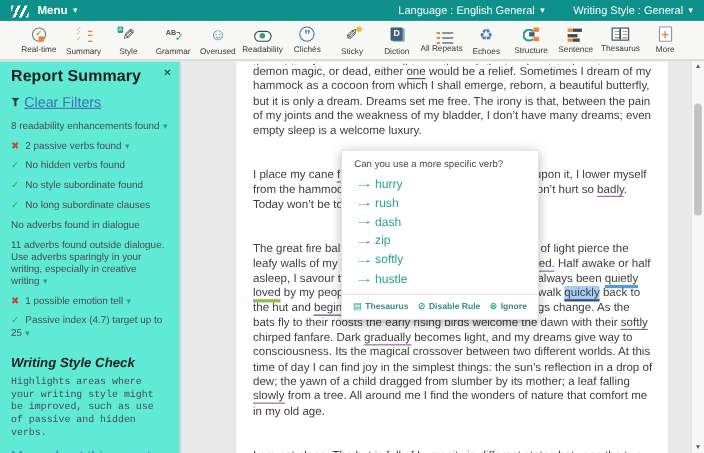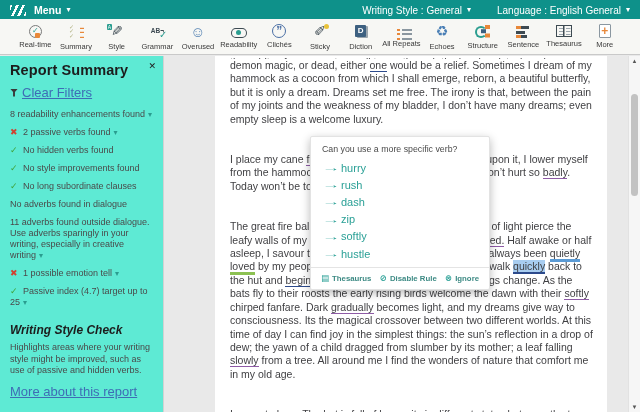--- a/index.html
+++ b/index.html
@@ -75,21 +75,21 @@
   .funnel{width:8px;height:8px;background:#3a3a3a;
           clip-path:polygon(0 0,100% 0,62% 45%,62% 100%,38% 100%,38% 45%);}
   .link{color:#3e6db5;text-decoration:underline;font-size:13px;cursor:default;}
   .srow{font-size:9px;color:#4a4a4a;margin:7px 0;line-height:11px;}
   .sic{display:inline-block;width:13px;font-weight:bold;font-size:9px;}
   .sic.pass{color:#3fa33a;} .sic.pass::before{content:"✓";}
   .sic.fail{color:#cf4232;} .sic.fail::before{content:"✖";}
   .caret{color:#2a9d8f;font-size:8px;margin-left:3px;}
   .caret::before{content:"▾";}
   .wsc-title{font-size:12px;font-weight:bold;color:#1c1c1c;margin-top:15px;font-style:italic;}
-  .wsc-body{font-size:9px;color:#4a4a4a;line-height:11.5px;margin-top:5px;}
+  .wsc-body{font-size:9px;color:#4a4a4a;line-height:11.5px;margin-top:5px;font-family:Liberation Mono, monospace;}
   .more-link{display:inline-block;margin-top:7px;}
 
   
   .editor{position:absolute;top:56px;left:215px;width:392px;bottom:0;background:#fff;
           box-sizing:border-box;padding:0 14px 0 15px;font-size:10.5px;line-height:13.4px;
           color:#3f3f42;overflow:hidden;}
   .sliver{height:3px;overflow:hidden;}
   .sliver span{display:inline-block;margin-top:-10px;}
   .editor p{margin:0 0 27px 0;}
   .u-navy{border-bottom:1.6px solid #2c4a8c;}
@@ -127,25 +127,25 @@
 <div class="app">
 
   <header class="topbar">
     <span class="logo"></span>
     <span class="menu-btn">
       <span>Menu</span>
       <span class="chev"></span>
     </span>
     <span class="tb-right">
       <span class="tb-sel">
-        <span>Writing Style : General</span>
+        <span>Language : English General</span>
         <span class="chev"></span>
       </span>
       <span class="tb-sel">
-        <span>Language : English General</span>
+        <span>Writing Style : General</span>
         <span class="chev"></span>
       </span>
     </span>
   </header>
 
   <nav class="toolbar">
     <div class="titem">
         <span class="ticon i0"></span>
         <span class="tlabel">Real-time</span>
       </div>
@@ -211,21 +211,21 @@
     <span class="sb-close"></span>
     <div class="sb-title">Report Summary</div>
     <div class="clear-filters">
       <span class="funnel"></span>
       <span class="link">Clear Filters</span>
     </div>
 
     <div class="srow"><span>8 readability enhancements found</span><span class="caret"></span></div>
     <div class="srow"><span class="sic fail"></span><span>2 passive verbs found</span><span class="caret"></span></div>
     <div class="srow"><span class="sic pass"></span><span>No hidden verbs found</span></div>
-    <div class="srow"><span class="sic pass"></span><span>No style improvements found</span></div>
+    <div class="srow"><span class="sic pass"></span><span>No style subordinate found</span></div>
     <div class="srow"><span class="sic pass"></span><span>No long subordinate clauses</span></div>
     <div class="srow"><span>No adverbs found in dialogue</span></div>
     <div class="srow"><span>11 adverbs found outside dialogue. Use adverbs sparingly in your writing, especially in creative writing</span><span class="caret"></span></div>
     <div class="srow"><span class="sic fail"></span><span>1 possible emotion tell</span><span class="caret"></span></div>
     <div class="srow"><span class="sic pass"></span><span>Passive index (4.7) target up to 25</span><span class="caret"></span></div>
 
     <div class="wsc-title">Writing Style Check</div>
     <div class="wsc-body">Highlights areas where your writing style might be improved, such as use of passive and hidden verbs.</div>
     <a class="link more-link">More about this report</a>
   </aside>

